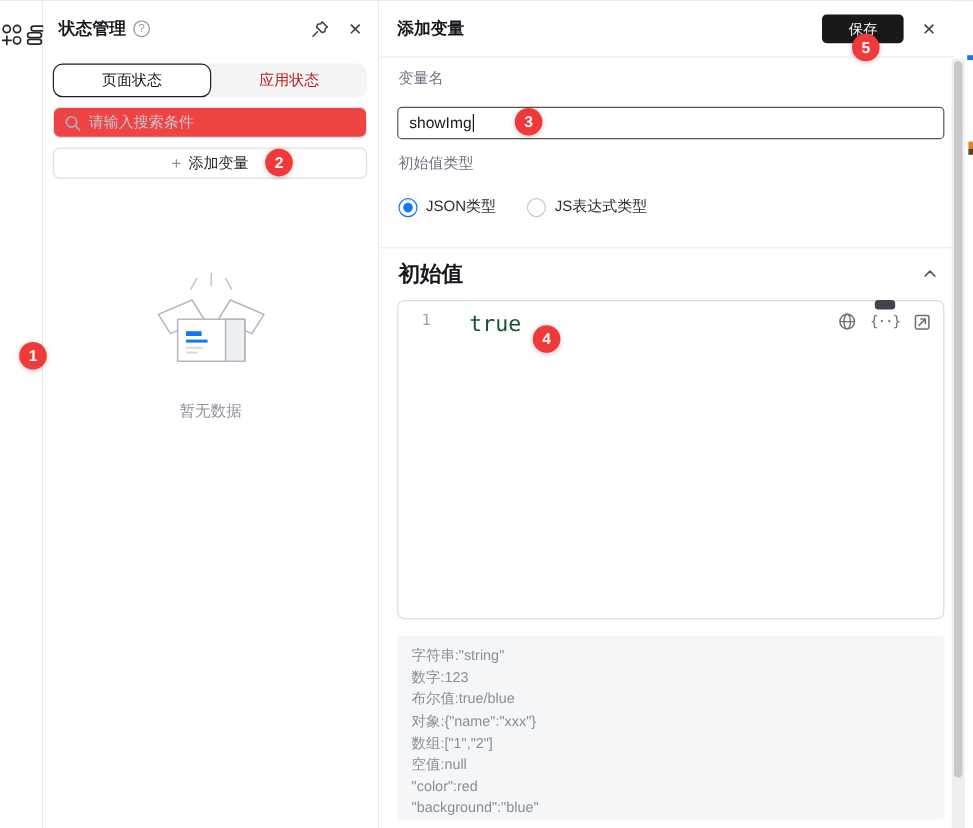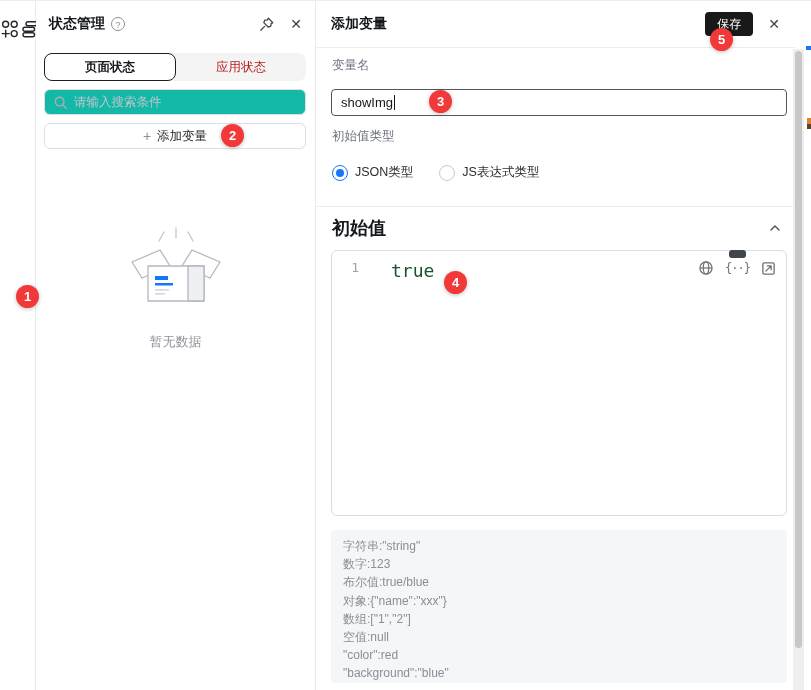--- a/index.html
+++ b/index.html
@@ -28,36 +28,36 @@
   .panel-state { position:absolute; left:36px; top:0; width:280px; height:690px; border-right:1px solid #eaeaea; background:#fff; }
   .sp-header { position:absolute; left:0; right:0; top:0; height:46px; display:flex; align-items:center; padding:4px 13px; }
   .sp-title { font-size:14px; font-weight:bold; color:#15181c; }
   .help-icon { width:14px; height:14px; border:1.1px solid #8b8f97; border-radius:50%; color:#8b8f97;
     font-size:9.5px; display:flex; align-items:center; justify-content:center; margin-left:6px; cursor:pointer; }
   .sp-header-right { margin-left:auto; display:flex; align-items:center; gap:15px; }
   .icon-btn { cursor:pointer; display:flex; align-items:center; justify-content:center; color:#4e5057; }
   .close-glyph { font-size:14px; color:#3d4046; line-height:1; }
   .tabs { position:absolute; left:8px; right:9px; top:52px; height:28px; background:#f4f4f5; border-radius:8px; display:flex; }
   .tab { flex:1; display:flex; align-items:center; justify-content:center; font-size:12.5px; color:#b91c1c; cursor:pointer; border-radius:8px; }
-  .tab.active { background:#fff; border:1.5px solid #1d1f23; font-weight:bold; color:#15181c; }
+  .tab.active { background:#fff; border:1.5px solid #1d1f23; font-weight:normal; color:#15181c; }
   .search { position:absolute; left:8px; right:9px; top:88px; height:26px; border:1px solid #dcdfe3; border-radius:6px;
-    display:flex; align-items:center; padding:0 8px; gap:6px; background:#14b8a6; }
+    display:flex; align-items:center; padding:0 8px; gap:6px; background:#ef4444; }
   .search input { border:none; outline:none; flex:1; font-size:12.5px; color:#333; font-family:inherit; background:transparent; }
   .search input::placeholder { color:#c1c5cc; }
   .add-btn { position:absolute; left:8px; right:9px; top:122px; height:26px; border:1px solid #dcdfe3; border-radius:6px;
     display:flex; align-items:center; justify-content:center; gap:6px; font-size:12.5px; color:#23262b; cursor:pointer; background:#fff; }
   .add-plus { color:#8b8f97; font-size:14px; line-height:1; }
   .empty { position:absolute; left:0; right:0; top:222px; text-align:center; }
   .empty-text { margin-top:10px; font-size:13px; color:#8f939b; }
   
   .panel-add { position:absolute; left:316px; top:0; width:479px; height:690px; background:#fff; }
   .ap-header { position:absolute; left:0; right:0; top:0; height:47px; border-bottom:1px solid #ececec;
     display:flex; align-items:center; padding:0 15px; }
   .ap-title { font-size:14px; font-weight:bold; color:#15181c; }
-  .save-btn { margin-left:auto; width:48px; height:24px; background:#191919; color:#fff; border:none; border-radius:4px;
+  .save-btn { margin-left:auto; width:68px; height:24px; background:#191919; color:#fff; border:none; border-radius:4px;
     font-size:12px; cursor:pointer; font-family:inherit; display:flex; align-items:center; justify-content:center; }
   .ap-close { margin-left:15px; }
   .field-label { position:absolute; left:16px; font-size:12.5px; color:#6e7380; }
   .name-input { position:absolute; left:15px; width:456px; top:88px; height:27px; border:1px solid #53565c; border-radius:4px;
     display:flex; align-items:center; padding:0 9px; font-size:13px; color:#15181c; cursor:text; background:#fff; }
   .caret { width:1.2px; height:15px; background:#15181c; margin-left:1px; }
   .radio-row { position:absolute; left:16px; top:163px; display:flex; align-items:center; gap:26px; }
   .radio-opt { display:flex; align-items:center; gap:7px; cursor:pointer; font-size:12.5px; color:#2b2e33; }
   .radio-circle { width:16px; height:16px; border-radius:50%; border:1px solid #c6cad1; background:#fff;
     display:flex; align-items:center; justify-content:center; }

